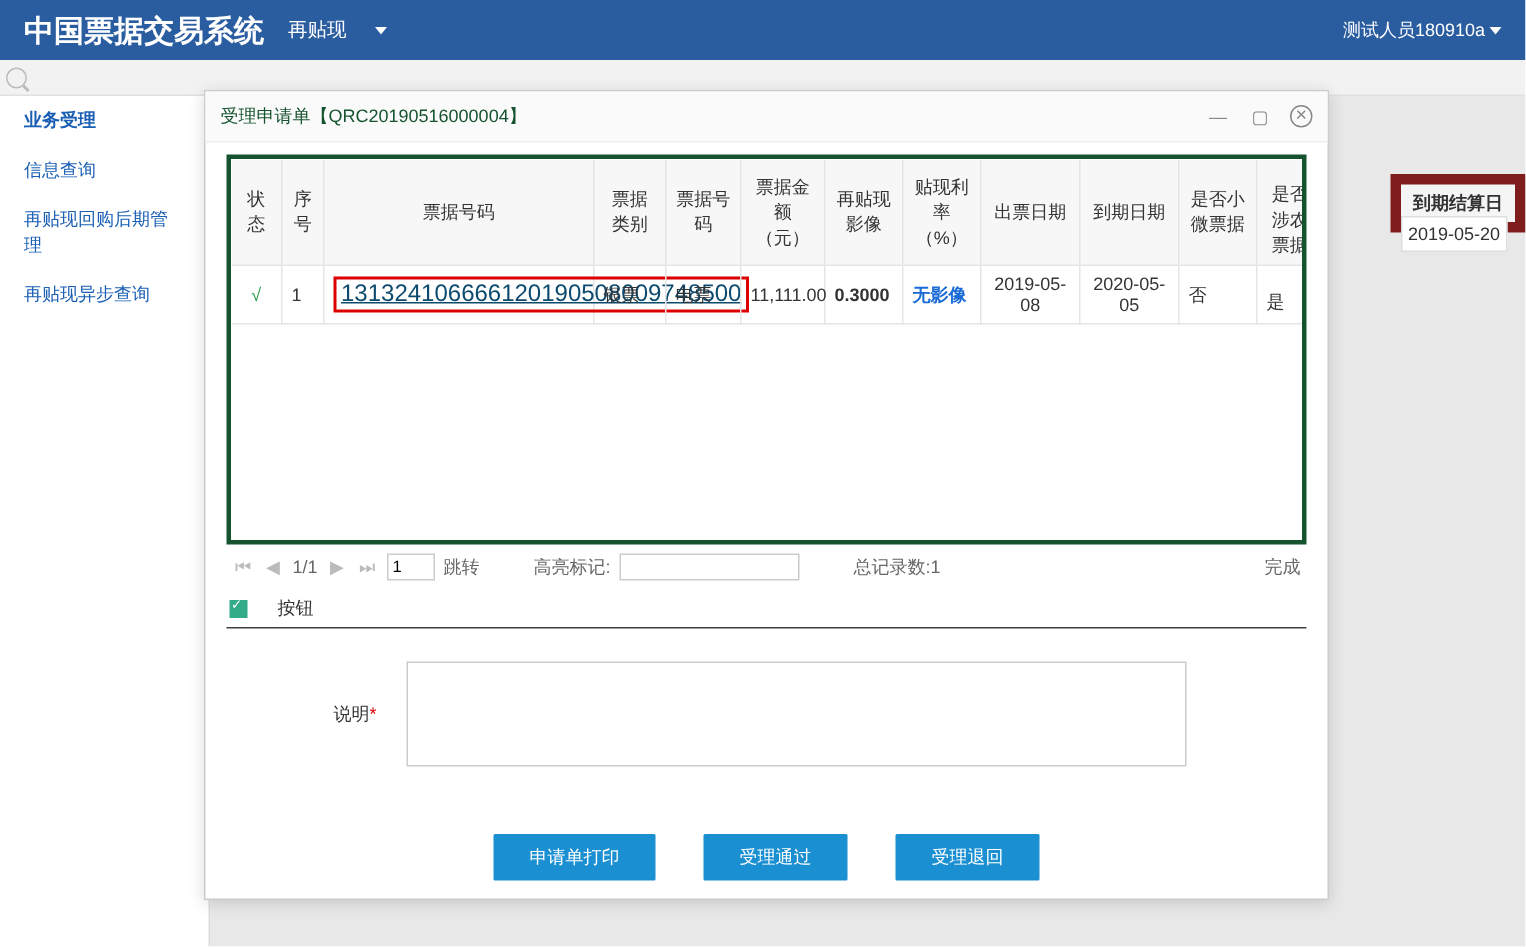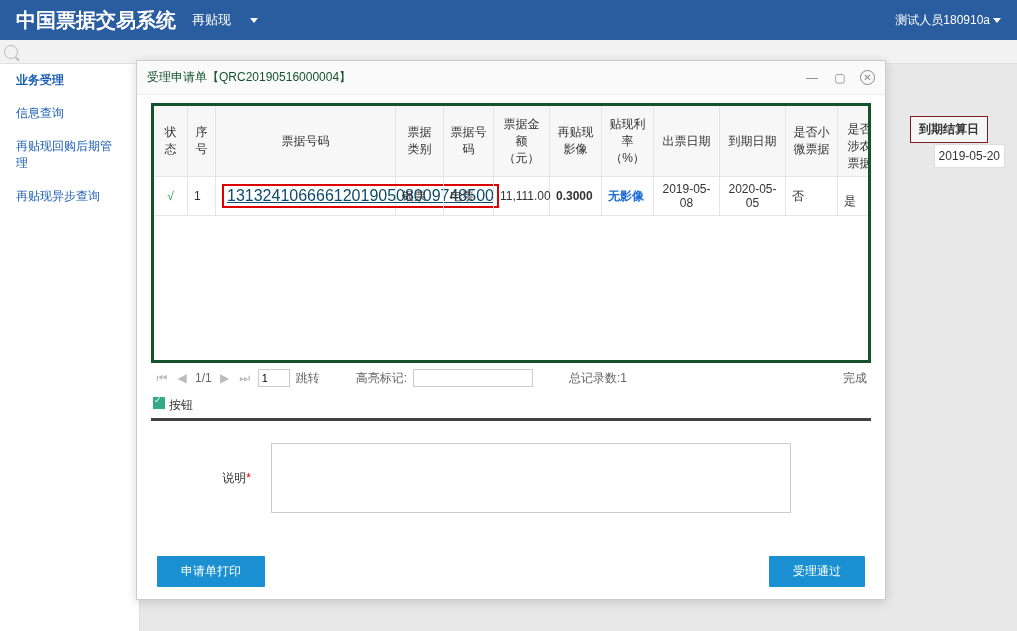--- a/index.html
+++ b/index.html
@@ -15,21 +15,21 @@
     .searchbar { height: 24px; background: #f2f2f2; display: flex; align-items: center; padding-left: 4px; border-bottom: 1px solid #e0e0e0; }
     .search-icon { width: 14px; height: 14px; border: 1.5px solid #bbb; border-radius: 50%; position: relative; }
     .search-icon:after { content: ""; position: absolute; width: 5px; height: 1.5px; background: #bbb; transform: rotate(45deg); bottom: -2px; right: -3px; }
 
     .main-area { display: flex; height: calc(100% - 64px); }
     .sidebar { width: 140px; background: #fff; border-right: 1px solid #ddd; }
     .sidebar-item { padding: 8px 16px; color: #1a5fb4; cursor: pointer; font-size: 12px; text-align: left; }
     .sidebar-item.active { font-weight: bold; }
     .content-bg { flex: 1; background: #e8e8e8; padding: 10px; position: relative; }
     .bg-panel { position: absolute; right: 12px; top: 80px; background: #fff; border: 1px solid #ddd; padding: 4px; font-size: 12px; }
-    .bg-col-header { position: absolute; right: 29px; top: 52px; background: #f5f5f5; border: 1px solid #7f1d1d; padding: 4px 8px; font-size: 12px; font-weight: bold; }
+    .bg-col-header { position: absolute; right: 0; top: 52px; background: #f5f5f5; border: 7px solid #7f1d1d; padding: 4px 8px; font-size: 12px; font-weight: bold; }
 
     
     .dialog { position: absolute; top: 60px; left: 136px; width: 750px; height: 540px; background: #fff; border: 1px solid #ccc; box-shadow: 0 2px 10px rgba(0,0,0,0.15); display: flex; flex-direction: column; }
     .dialog-header { height: 34px; display: flex; align-items: center; justify-content: space-between; padding: 0 10px; border-bottom: 1px solid #eee; background: #fafafa; }
     .dialog-title { color: #14532d; font-size: 12px; }
     .dialog-controls { display: flex; gap: 12px; }
     .dialog-ctrl { width: 16px; height: 16px; display: flex; align-items: center; justify-content: center; cursor: pointer; color: #888; font-size: 12px; }
     .dialog-ctrl.circle { border: 1.5px solid #888; border-radius: 50%; width: 15px; height: 15px; font-size: 10px; }
 
     .dialog-body { flex: 1; padding: 8px 14px; overflow: hidden; display: flex; flex-direction: column; }
@@ -50,30 +50,30 @@
     .link-blue { color: #1a6bd6; cursor: pointer; }
     .check-green { color: #2a9d4f; }
 
     .pager { display: flex; align-items: center; gap: 6px; padding: 6px 4px; font-size: 12px; color: #666; }
     .pager-btn { width: 14px; text-align: center; color: #bbb; cursor: pointer; }
     .pager-input { width: 32px; height: 18px; border: 1px solid #ccc; padding: 1px 3px; font-size: 11px; }
     .pager-sep { flex: 1; }
     .pager .label { color: #666; }
     .highlight-input { width: 120px; height: 18px; border: 1px solid #ccc; }
 
-    .section-btn { display: flex; gap: 4px; padding: 4px 2px; border-bottom: 3px solid #404040; margin-bottom: 12px; }
+    .section-btn { display: flex; align-items: center; gap: 20px; padding: 4px 2px; border-bottom: 1px solid #404040; margin-bottom: 12px; }
     .section-chk { width: 12px; height: 12px; background: #3a8; position: relative; }
     .section-chk:after { content: "✓"; color: #fff; font-size: 9px; position: absolute; top: -2px; left: 1px; }
 
     .form-row { display: flex; align-items: center; gap: 20px; margin: 10px 0 0 50px; }
     .form-label { width: 50px; text-align: right; color: #333; }
     .form-label .req { color: #d00; }
     .form-textarea { width: 520px; height: 70px; border: 1px solid #ccc; resize: none; padding: 4px; font-size: 12px; }
 
-    .dialog-footer { padding: 12px 20px; display: flex; justify-content: space-between; gap: 32px; }
+    .dialog-footer { padding: 12px 20px; display: flex; justify-content: center; gap: 32px; }
     .btn-primary { background: #1a8fd1; color: #fff; border: none; padding: 7px 24px; font-size: 12px; cursor: pointer; border-radius: 1px; }
 
     
     .table-wrap::-webkit-scrollbar { height: 14px; }
     .table-wrap::-webkit-scrollbar-thumb { background: #ccc; border-radius: 6px; }
     .table-wrap::-webkit-scrollbar-track { background: #f0f0f0; }
     .table-wrap::-webkit-scrollbar-button { width: 14px; background: #e8e8e8; }
   </style>
 </head>
 <body>
@@ -185,14 +185,15 @@
         <span>说明</span><span class="req">*</span>
       </span>
       <textarea class="form-textarea" style=""></textarea>
     </div>
 
   </div>
 
   <div class="dialog-footer">
     <button class="btn-primary">申请单打印</button>
     <button class="btn-primary">受理通过</button>
+    <button class="btn-primary">受理退回</button>
   </div>
 </div>
 
 </body></html>

